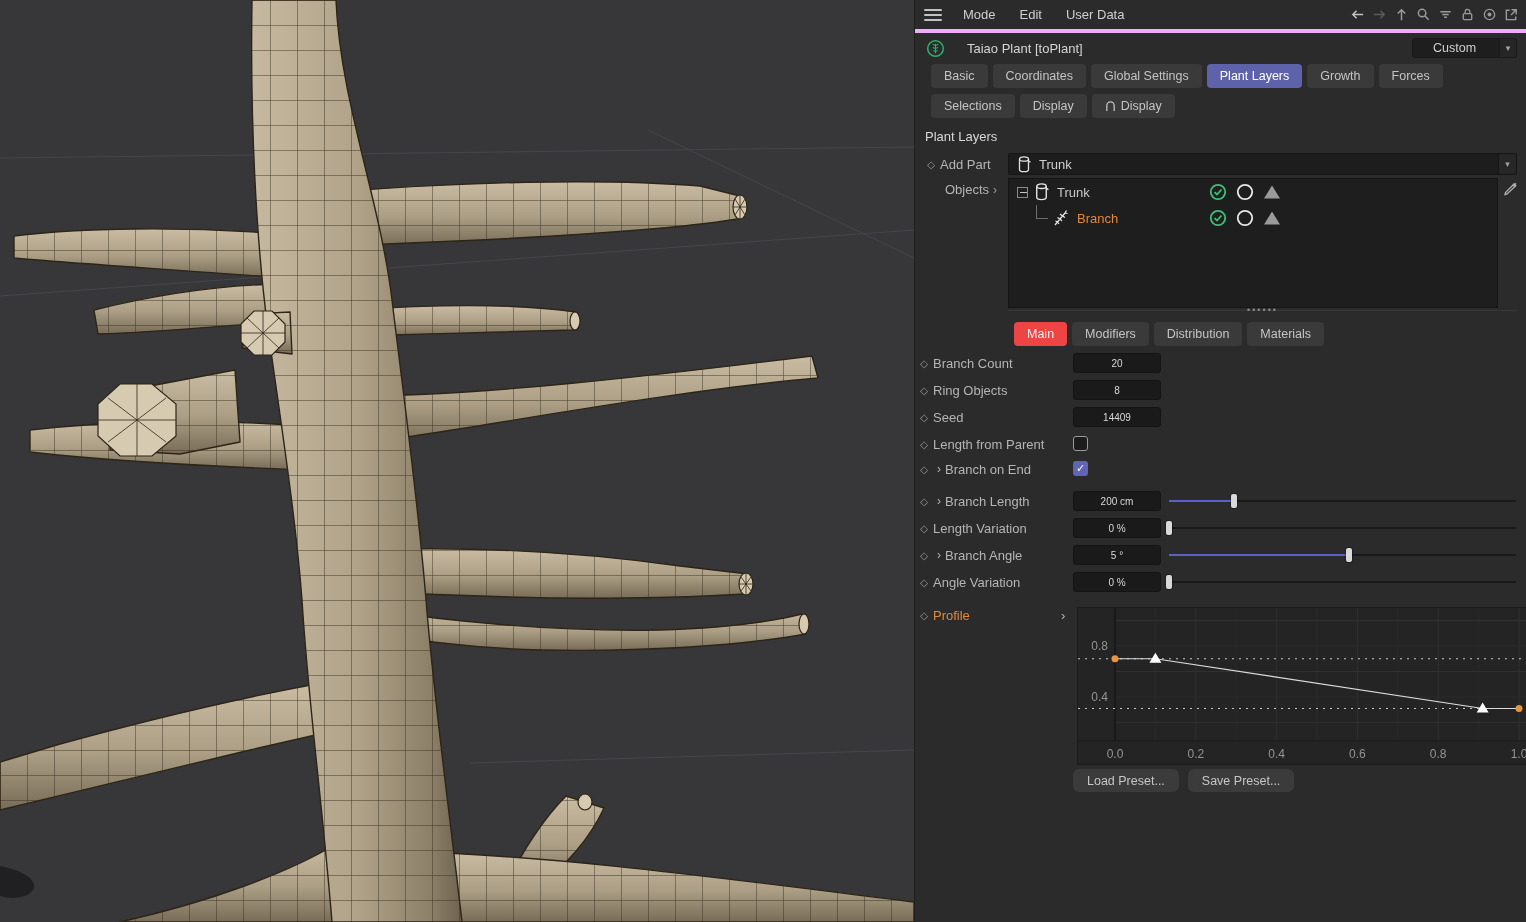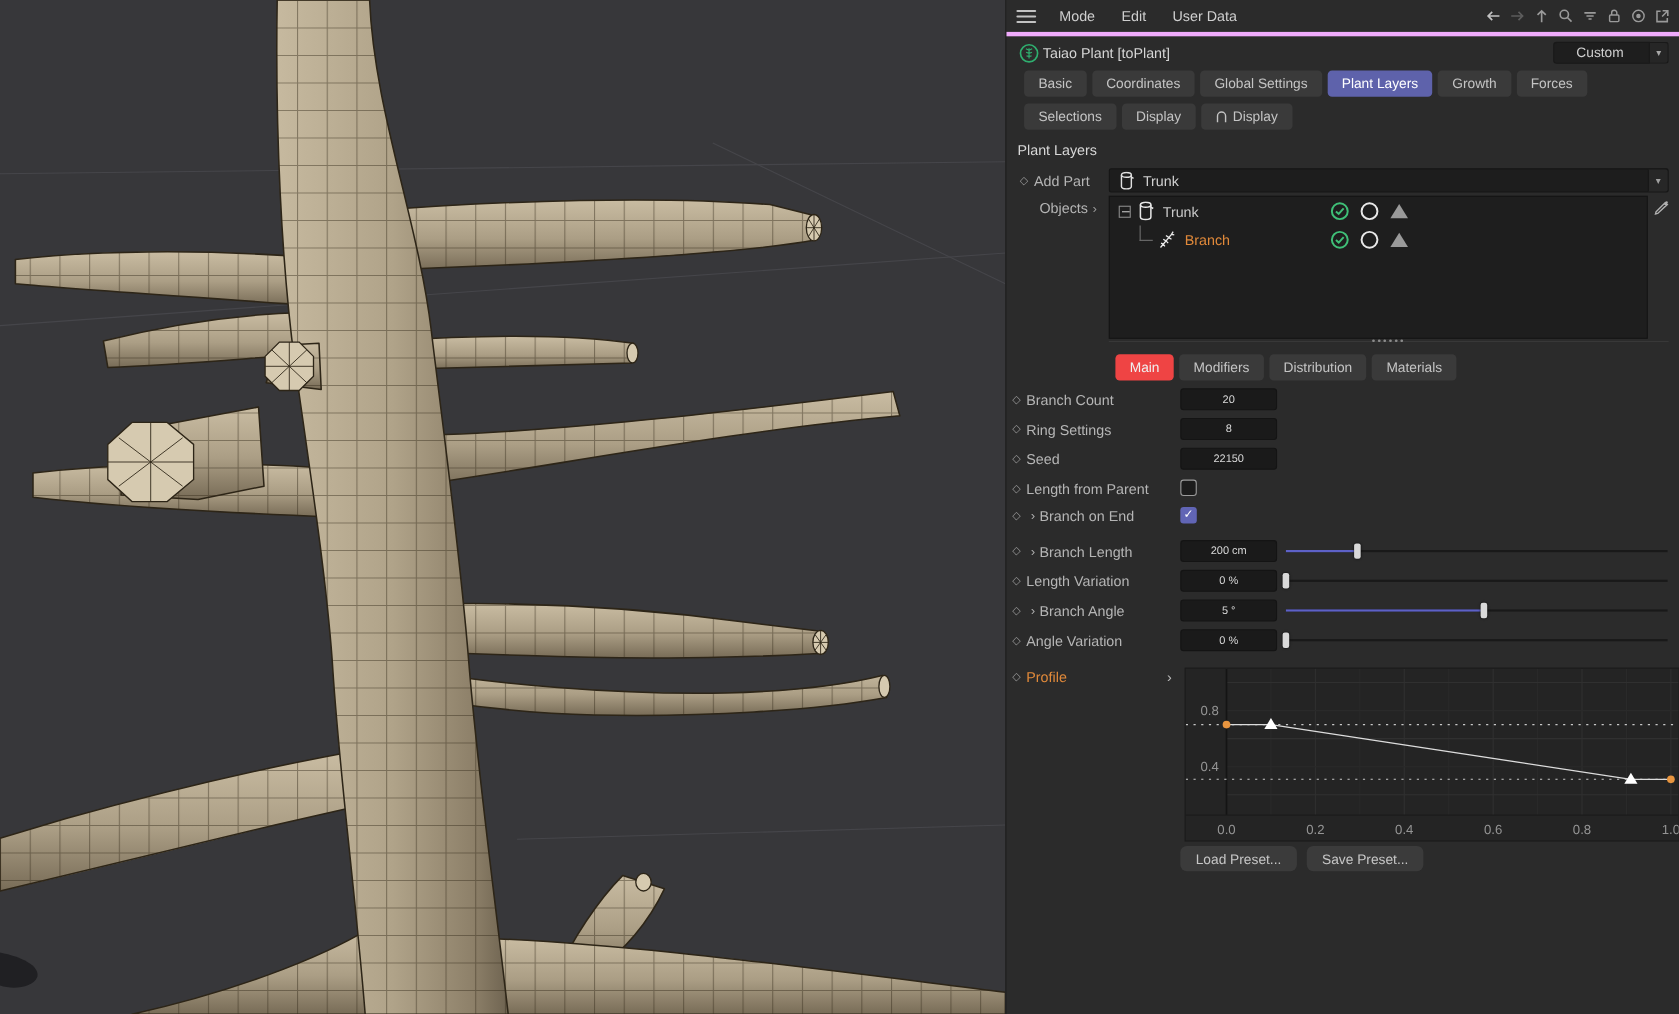--- a/index.html
+++ b/index.html
@@ -15,21 +15,21 @@
     border-bottom:4px solid #f0abfc;background:#2b2b2b;}
   #hamburger{margin-left:9px;width:18px;display:flex;flex-direction:column;gap:3px;cursor:pointer;}
   #hamburger i{display:block;height:2px;background:#c2c2c2;border-radius:1px;}
   #menu-items{display:flex;margin-left:9px;gap:0;}
   .menu-item{padding:0 12px;color:#cfcfcf;line-height:33px;cursor:default;}
   #top-icons{margin-left:auto;margin-right:8px;display:flex;align-items:center;gap:6px;}
   .ticon{width:16px;height:16px;display:flex;align-items:center;justify-content:center;}
   
   #objheader{position:absolute;left:0;top:36px;width:612px;height:24px;display:flex;align-items:center;}
   #plantbadge{margin-left:11px;}
-  #objtitle{margin-left:3px;color:#d5d5d5;}
+  #objtitle{margin-left:22px;color:#d5d5d5;}
   #preset{margin-left:auto;margin-right:10px;display:flex;height:20px;}
   #preset .val{width:88px;background:#1e1e1e;border:1px solid #191919;border-radius:3px 0 0 3px;
     color:#cfcfcf;font-size:12.5px;line-height:18px;padding-left:20px;}
   #preset .arrow{width:17px;background:#262626;border:1px solid #191919;border-left:none;
     border-radius:0 3px 3px 0;color:#a8a8a8;font-size:9px;display:flex;align-items:center;justify-content:center;}
   
   .tabsrow{position:absolute;left:16px;display:flex;gap:5px;}
   #tabs-row1{top:64px;} #tabs-row2{top:94px;}
   .tab{height:24px;padding:0 13px;background:#3a3a3a;border:none;border-radius:4px;color:#c4c4c4;
     font-size:12.5px;font-family:inherit;display:flex;align-items:center;gap:5px;cursor:pointer;}
@@ -389,30 +389,30 @@
 
   <div class="prow" style="top:352px">
     <span class="dia">◇</span>
     <span class="plabel">Branch Count</span>
     <div class="pinput">
         <span>20</span>
       </div>
   </div>
   <div class="prow" style="top:379px">
     <span class="dia">◇</span>
-    <span class="plabel">Ring Settings</span>
+    <span class="plabel">Ring Objects</span>
     <div class="pinput">
         <span>8</span>
       </div>
   </div>
   <div class="prow" style="top:406px">
     <span class="dia">◇</span>
     <span class="plabel">Seed</span>
     <div class="pinput">
-        <span>22150</span>
+        <span>14409</span>
       </div>
   </div>
   <div class="prow" style="top:433px">
     <span class="dia">◇</span>
     <span class="plabel">Length from Parent</span>
     <div class="cbox unchecked"></div>
   </div>
   <div class="prow" style="top:458px">
     <span class="dia">◇</span>
     <span class="chev">›</span>

